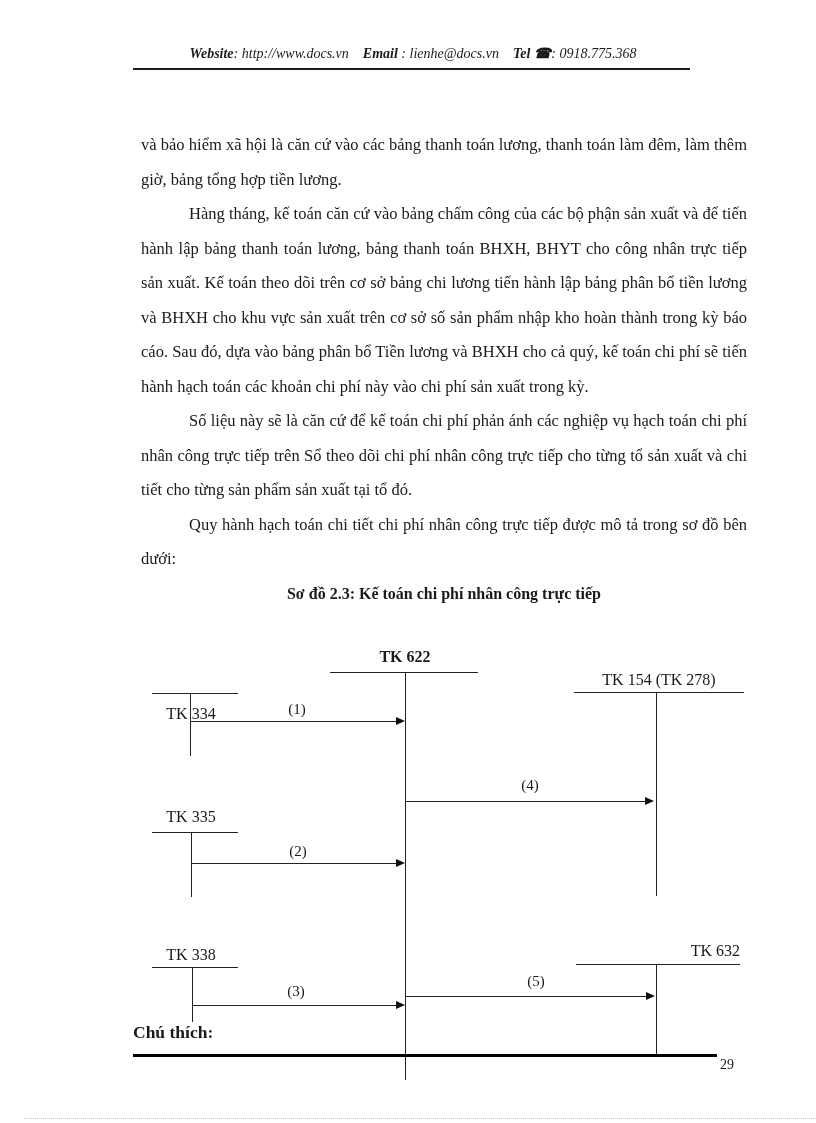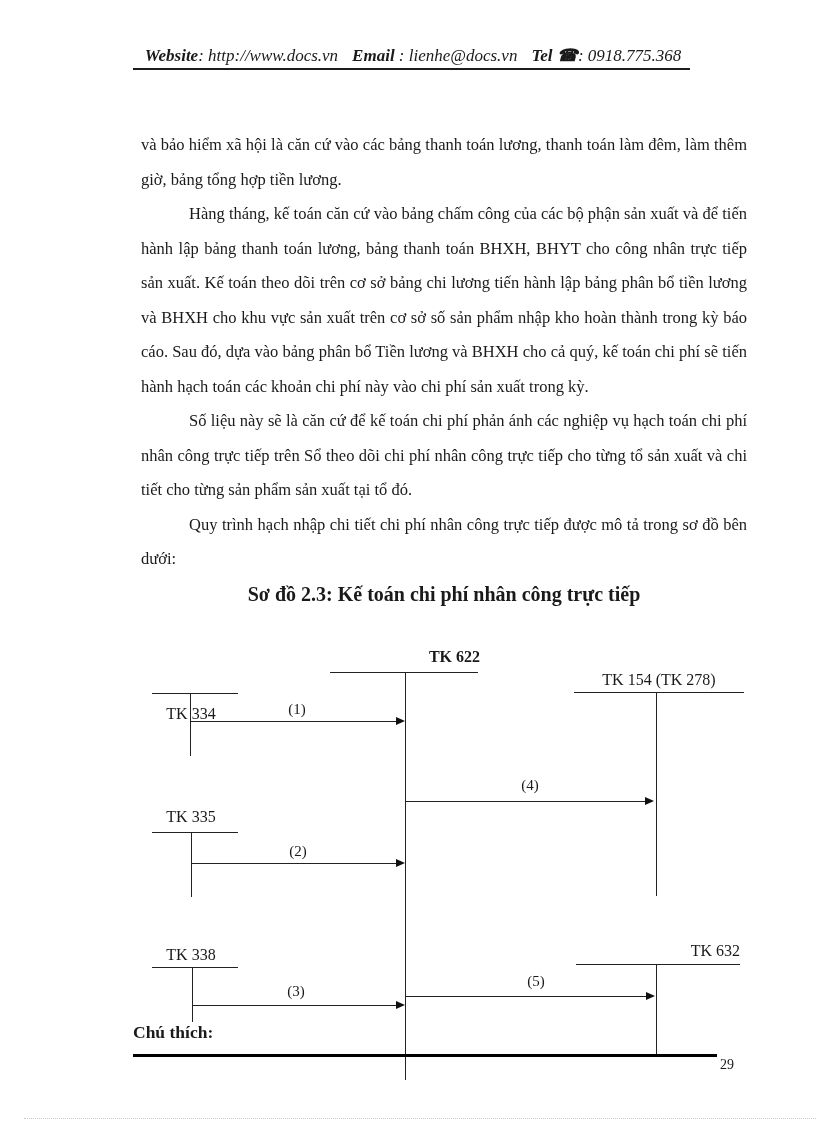--- a/index.html
+++ b/index.html
@@ -1,37 +1,37 @@
 <!DOCTYPE html>
 <html><head>
 <meta charset="utf-8">
 <style>
   html,body{margin:0;padding:0;background:#fff;}
   .page{position:relative;width:816px;height:1123px;background:#ffffff;overflow:hidden;
         font-family:"Liberation Serif","DejaVu Serif",serif;color:#1a1a1a;}
 
   
   .header-text{position:absolute;left:133px;top:45px;width:560px;text-align:center;
-               font-style:italic;font-size:17px;white-space:nowrap;}
+               font-style:italic;font-size:14px;white-space:nowrap;}
   .hdr-b{font-weight:bold;}
   .hdr-gap{display:inline-block;width:14px;}
   .header-rule{position:absolute;left:133px;top:68px;width:557px;height:2px;background:#1c1c1c;}
 
   
   .body-text{position:absolute;left:133px;top:128px;width:606px;
              font-size:16.5px;line-height:34.5px;text-align:justify;margin-left:8px;}
   .body-text p{margin:0;text-indent:48px;}
   .body-text p.noindent{text-indent:0;}
-  .diagram-title{font-weight:bold;text-align:center;font-size:20px;line-height:34.5px;}
+  .diagram-title{font-weight:bold;text-align:center;font-size:16px;line-height:34.5px;}
 
   
   .hline{position:absolute;height:1.4px;background:#222;}
   .vline{position:absolute;width:1.4px;background:#222;}
   .acct{position:absolute;text-align:center;font-size:16px;line-height:18px;white-space:nowrap;}
-  .acct.bold{font-weight:bold;text-align:right;}
+  .acct.bold{font-weight:bold;}
   .arrow{position:absolute;height:9px;}
   .arrow .aline{position:absolute;left:0;top:4px;height:1.3px;width:calc(100% - 8px);background:#222;}
   .arrow .ahead{position:absolute;right:0;top:0;width:0;height:0;
                 border-left:9px solid #111;border-top:4.5px solid transparent;border-bottom:4.5px solid transparent;}
   .albl{position:absolute;width:44px;text-align:center;font-size:15px;white-space:nowrap;}
   .legend{position:absolute;left:133px;top:986px;font-size:17.5px;font-weight:bold;
           background:#fff;padding:0 3px 0 0;z-index:5;white-space:nowrap;margin-top:36px;}
 
   
   .footer-rule{position:absolute;left:133px;top:1054px;width:584px;height:3px;background:#000;z-index:4;}
@@ -47,21 +47,21 @@
 
   <div class="header-text">
     <span class="hdr-b">Website</span><span>: http://www.docs.vn</span><span class="hdr-gap"></span><span class="hdr-b">Email</span> <span>: lienhe@docs.vn</span><span class="hdr-gap"></span><span class="hdr-b">Tel</span> <span class="hdr-b">☎</span><span>: 0918.775.368</span>
   </div>
   <div class="header-rule"></div>
 
   <div class="body-text">
     <p class="noindent">và bảo hiểm xã hội là căn cứ vào các bảng thanh toán lương, thanh toán làm đêm, làm thêm giờ, bảng tổng hợp tiền lương.</p>
     <p>Hàng tháng, kế toán căn cứ vào bảng chấm công của các bộ phận sản xuất và để tiến hành lập bảng thanh toán lương, bảng thanh toán BHXH, BHYT cho công nhân trực tiếp sản xuất. Kế toán theo dõi trên cơ sở bảng chi lương tiến hành lập bảng phân bổ tiền lương và BHXH cho khu vực sản xuất trên cơ sở số sản phẩm nhập kho hoàn thành trong kỳ báo cáo. Sau đó, dựa vào bảng phân bổ Tiền lương và BHXH cho cả quý, kế toán chi phí sẽ tiến hành hạch toán các khoản chi phí này vào chi phí sản xuất trong kỳ.</p>
     <p>Số liệu này sẽ là căn cứ để kế toán chi phí phản ánh các nghiệp vụ hạch toán chi phí nhân công trực tiếp trên Sổ theo dõi chi phí nhân công trực tiếp cho từng tổ sản xuất và chi tiết cho từng sản phẩm sản xuất tại tổ đó.</p>
-    <p>Quy trình hạch nhập chi tiết chi phí nhân công trực tiếp được mô tả trong sơ đồ bên dưới:</p>
+    <p>Quy hành hạch toán chi tiết chi phí nhân công trực tiếp được mô tả trong sơ đồ bên dưới:</p>
     <div class="diagram-title">Sơ đồ 2.3: Kế toán chi phí nhân công trực tiếp</div>
   </div>
 
   <div>
 
     <div class="acct bold" style="left:330px;top:648px;width:150px;">TK 622</div>
     <div class="hline" style="left:330px;top:672px;width:148px;"></div>
     <div class="vline" style="left:405px;top:672px;height:408px;"></div>
 
     <div class="acct" style="left:143px;top:705px;width:96px;">TK 334</div>

